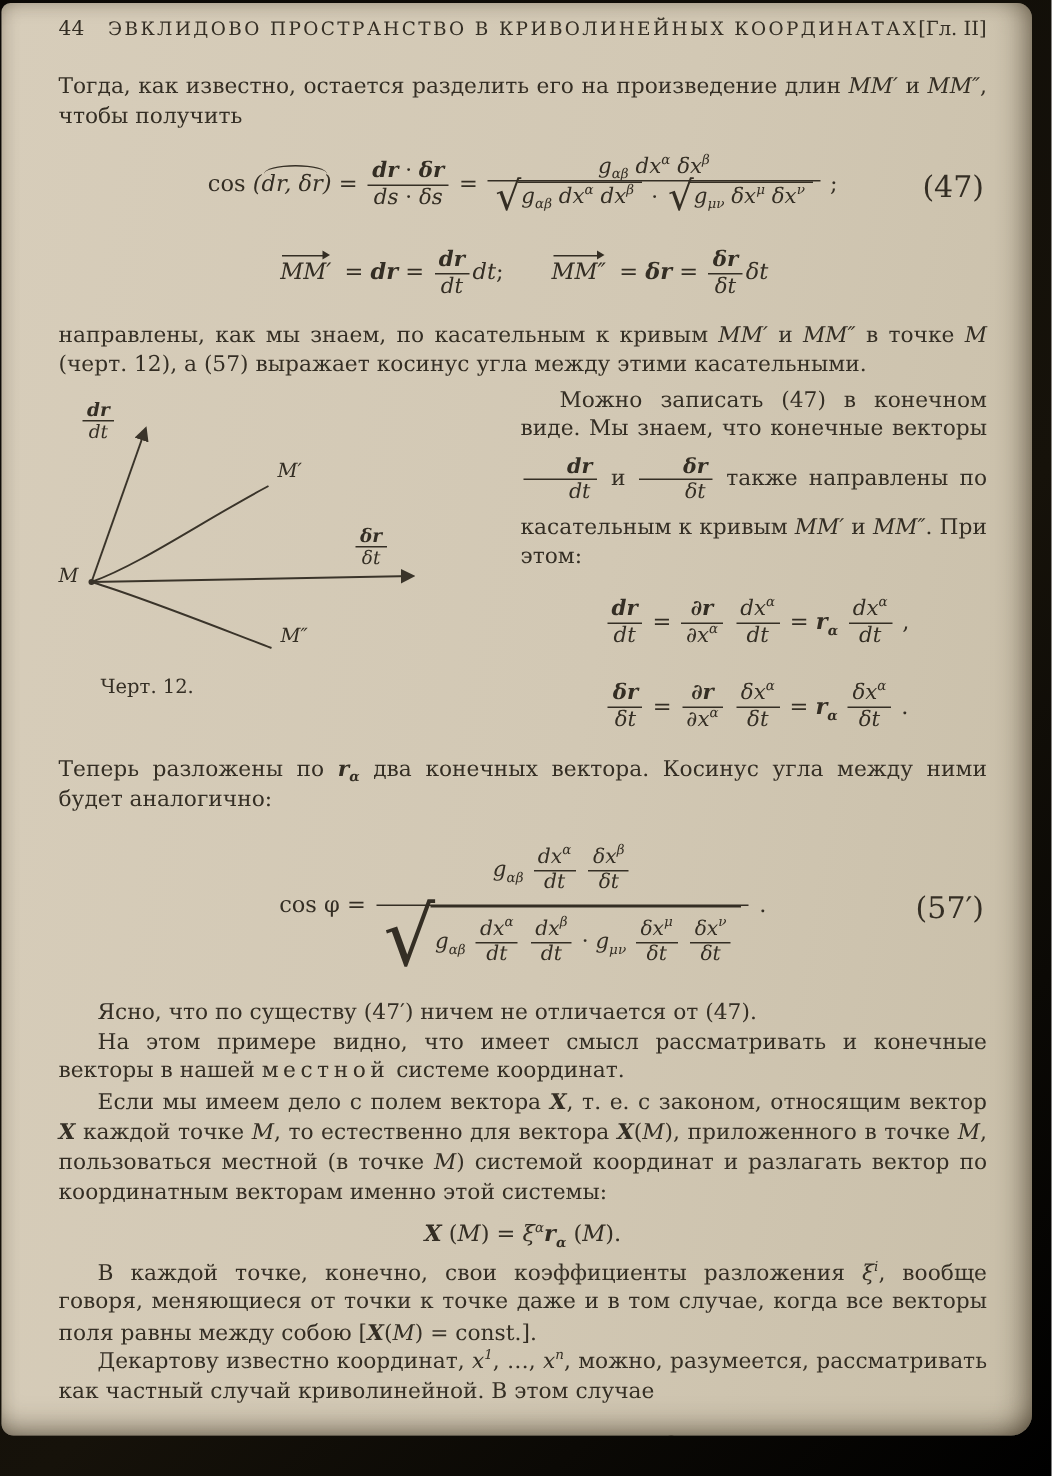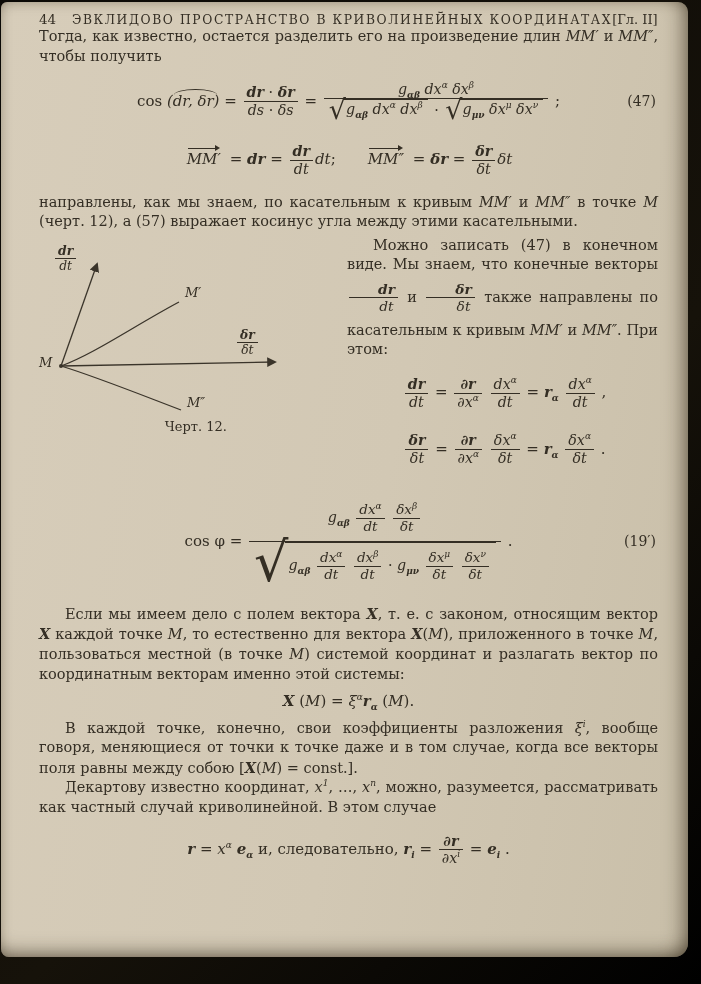--- a/index.html
+++ b/index.html
@@ -9,33 +9,33 @@
     font-family:"DejaVu Serif", serif;
   }
   .page{
     position:absolute;left:1px;top:2px;right:13px;bottom:27px;
     background:linear-gradient(100deg,#d7cdba 0%,#d2c8b4 55%,#c9bfa9 100%);
     border-radius:6px 10px 14px 8px;
     box-shadow:inset -14px 0 20px -10px rgba(45,35,18,.55), inset 0 -14px 20px -12px rgba(45,35,18,.6), inset 4px 4px 14px -8px rgba(45,35,18,.4);
     color:#342e24;overflow:hidden;
   }
   .inner{padding:9px 30px 0 38px;}
-  .header{display:flex;align-items:baseline;font-size:13px;margin-bottom:0;}
+  .header{display:flex;align-items:baseline;font-size:13px;margin-bottom:22px;}
   .header .num{width:46px;font-size:13.5px;}
   .header .title{flex:1;text-align:left;letter-spacing:1.6px;font-size:12.3px;white-space:nowrap;}
   .header .chap{width:64px;text-align:left;font-size:13px;}
   p{margin:0;font-size:14.5px;line-height:19.6px;text-align:justify;}
   p.ind{text-indent:26px;}
   .it{font-style:italic;}
   .bi{font-style:italic;font-weight:bold;}
   .spaced{letter-spacing:3px;}
   sup{font-size:9px;line-height:0;vertical-align:super;font-style:italic;}
-  sub{font-size:9px;line-height:0;vertical-align:sub;font-style:italic;font-weight:bold;}
+  sub{font-size:9px;line-height:0;vertical-align:sub;font-style:italic;}
   .eq{position:relative;text-align:center;font-size:15px;margin:9px 0;line-height:1.1;}
-  .eq .tag{position:absolute;right:2px;top:50%;transform:translateY(-50%);font-style:normal;font-size:14px;}
+  .eq .tag{position:absolute;right:2px;top:50%;transform:translateY(-50%);font-style:normal;font-size:20px;}
   .eq.side{margin:10px 0 8px 312px;}
   .frac{display:inline-block;vertical-align:middle;text-align:center;margin:6px 2px;}
   .fn,.fd{display:block;padding:0 3px;font-size:0.95em;line-height:1.18;}
   .fn{border-bottom:1.1px solid currentColor;}
   .sqrt{display:inline-flex;align-items:flex-start;vertical-align:middle;margin:0 2px;}
   .rad{font-style:normal;font-weight:normal;}
   .s1 .rad{font-size:27px;line-height:23px;transform:translateY(-1px);}
   .s2 .rad{font-size:54px;line-height:46px;transform:translateY(-2px);}
   .rbox{display:inline-block;border-top:1.2px solid currentColor;margin-left:-3px;padding:1px 5px 0 3px;}
   .vecsym{display:inline-block;font-style:italic;position:relative;margin:0 4px 0 2px;}
@@ -45,21 +45,21 @@
   .arc::before{content:"";position:absolute;left:14%;right:5%;top:-4px;height:5px;border-top:1.2px solid currentColor;border-radius:100% 100% 0 0 / 200% 200% 0 0;}
   .figrow{margin-top:4px;}
   .figure{float:left;width:300px;height:208px;position:relative;margin:2px 8px 0 0;}
   .figure svg{position:absolute;left:0;top:16px;}
   .figlabel{position:absolute;font-size:13px;line-height:1.1;}
   .fl-top{left:14px;top:0;}
   .fl-m1{left:146px;top:48px;}
   .fl-m{left:0;top:118px;}
   .fl-right{left:196px;top:84px;}
   .fl-m2{left:148px;top:158px;}
-  .figcap{position:absolute;left:28px;bottom:12px;width:160px;text-align:right;font-size:13px;}
+  .figcap{position:absolute;left:28px;bottom:2px;width:160px;text-align:left;font-size:13px;}
   .clear{clear:both;}
 </style>
 </head>
 <body>
 
 <div class="page">
   <div class="inner">
 
     <div class="header">
       <span class="num">44</span>
@@ -113,29 +113,32 @@
 
       <div class="eq side">
         <span class="eqbody"><span class="frac"><span class="fn"><span class="bi">dr</span></span><span class="fd"><span class="it">dt</span></span></span><span> = </span><span class="frac"><span class="fn"><span class="bi">∂r</span></span><span class="fd"><span class="it"><span>∂x</span><sup>α</sup></span></span></span><span> </span><span class="frac"><span class="fn"><span class="it"><span>dx</span><sup>α</sup></span></span><span class="fd"><span class="it">dt</span></span></span><span> = </span><span class="bi"><span>r</span><sub>α</sub></span><span> </span><span class="frac"><span class="fn"><span class="it"><span>dx</span><sup>α</sup></span></span><span class="fd"><span class="it">dt</span></span></span><span> ,</span></span>
       </div>
       <div class="eq side">
         <span class="eqbody"><span class="frac"><span class="fn"><span class="bi">δr</span></span><span class="fd"><span class="it">δt</span></span></span><span> = </span><span class="frac"><span class="fn"><span class="bi">∂r</span></span><span class="fd"><span class="it"><span>∂x</span><sup>α</sup></span></span></span><span> </span><span class="frac"><span class="fn"><span class="it"><span>δx</span><sup>α</sup></span></span><span class="fd"><span class="it">δt</span></span></span><span> = </span><span class="bi"><span>r</span><sub>α</sub></span><span> </span><span class="frac"><span class="fn"><span class="it"><span>δx</span><sup>α</sup></span></span><span class="fd"><span class="it">δt</span></span></span><span> .</span></span>
       </div>
       <div class="clear"></div>
     </div>
 
+    <p><span>Теперь разложены по </span><span class="bi"><span>r</span><sub>α</sub></span><span> два конечных вектора. Косинус угла между ними будет аналогично:</span></p>
 
     <div class="eq">
       <span class="eqbody"><span>cos φ = </span><span class="frac"><span class="fn"><span class="it"><span>g</span><sub>αβ</sub></span><span> </span><span class="frac"><span class="fn"><span class="it"><span>dx</span><sup>α</sup></span></span><span class="fd"><span class="it">dt</span></span></span><span> </span><span class="frac"><span class="fn"><span class="it"><span>δx</span><sup>β</sup></span></span><span class="fd"><span class="it">δt</span></span></span></span><span class="fd"><span class="sqrt s2">
                 <span class="rad">√</span>
                 <span class="rbox"><span class="it"><span>g</span><sub>αβ</sub></span><span> </span><span class="frac"><span class="fn"><span class="it"><span>dx</span><sup>α</sup></span></span><span class="fd"><span class="it">dt</span></span></span><span> </span><span class="frac"><span class="fn"><span class="it"><span>dx</span><sup>β</sup></span></span><span class="fd"><span class="it">dt</span></span></span><span> · </span><span class="it"><span>g</span><sub>μν</sub></span><span> </span><span class="frac"><span class="fn"><span class="it"><span>δx</span><sup>μ</sup></span></span><span class="fd"><span class="it">δt</span></span></span><span> </span><span class="frac"><span class="fn"><span class="it"><span>δx</span><sup>ν</sup></span></span><span class="fd"><span class="it">δt</span></span></span></span>
               </span></span></span><span> .</span></span>
-      <span class="tag">(19′)</span>
+      <span class="tag">(57′)</span>
     </div>
 
+    <p class="ind"><span>Ясно, что по существу (47′) ничем не отличается от (47).</span></p>
+    <p class="ind"><span>На этом примере видно, что имеет смысл рассматривать и конечные векторы в нашей </span><span class="spaced">местной</span><span> системе координат.</span></p>
     <p class="ind"><span>Если мы имеем дело с полем вектора </span><span class="bi">X</span><span>, т. е. с законом, относящим вектор </span><span class="bi">X</span><span> каждой точке </span><span class="it">M</span><span>, то естественно для вектора </span><span class="bi">X</span><span>(</span><span class="it">M</span><span>),</span><span> приложенного в точке </span><span class="it">M</span><span>, пользоваться местной (в точке </span><span class="it">M</span><span>) системой координат и разлагать вектор по координатным векторам именно этой системы:</span></p>
 
     <div class="eq">
       <span class="eqbody"><span class="bi">X</span><span> (</span><span class="it">M</span><span>) = </span><span class="it"><span>ξ</span><sup>α</sup></span><span class="bi"><span>r</span><sub>α</sub></span><span> (</span><span class="it">M</span><span>).</span></span>
     </div>
 
     <p class="ind"><span>В каждой точке, конечно, свои коэффициенты разложения </span><span class="it"><span>ξ</span><sup>i</sup></span><span>, вообще говоря, меняющиеся от точки к точке даже и в том случае, когда все векторы поля равны между собою [</span><span class="bi">X</span><span>(</span><span class="it">M</span><span>) = const.].</span></p>
     <p class="ind"><span>Декартову известно координат, </span><span class="it"><span>x</span><sup>1</sup></span><span>, …, </span><span class="it"><span>x</span><sup>n</sup></span><span>, можно, разумеется, рассматривать как частный случай криволинейной. В этом случае</span></p>
 
     <div class="eq">

